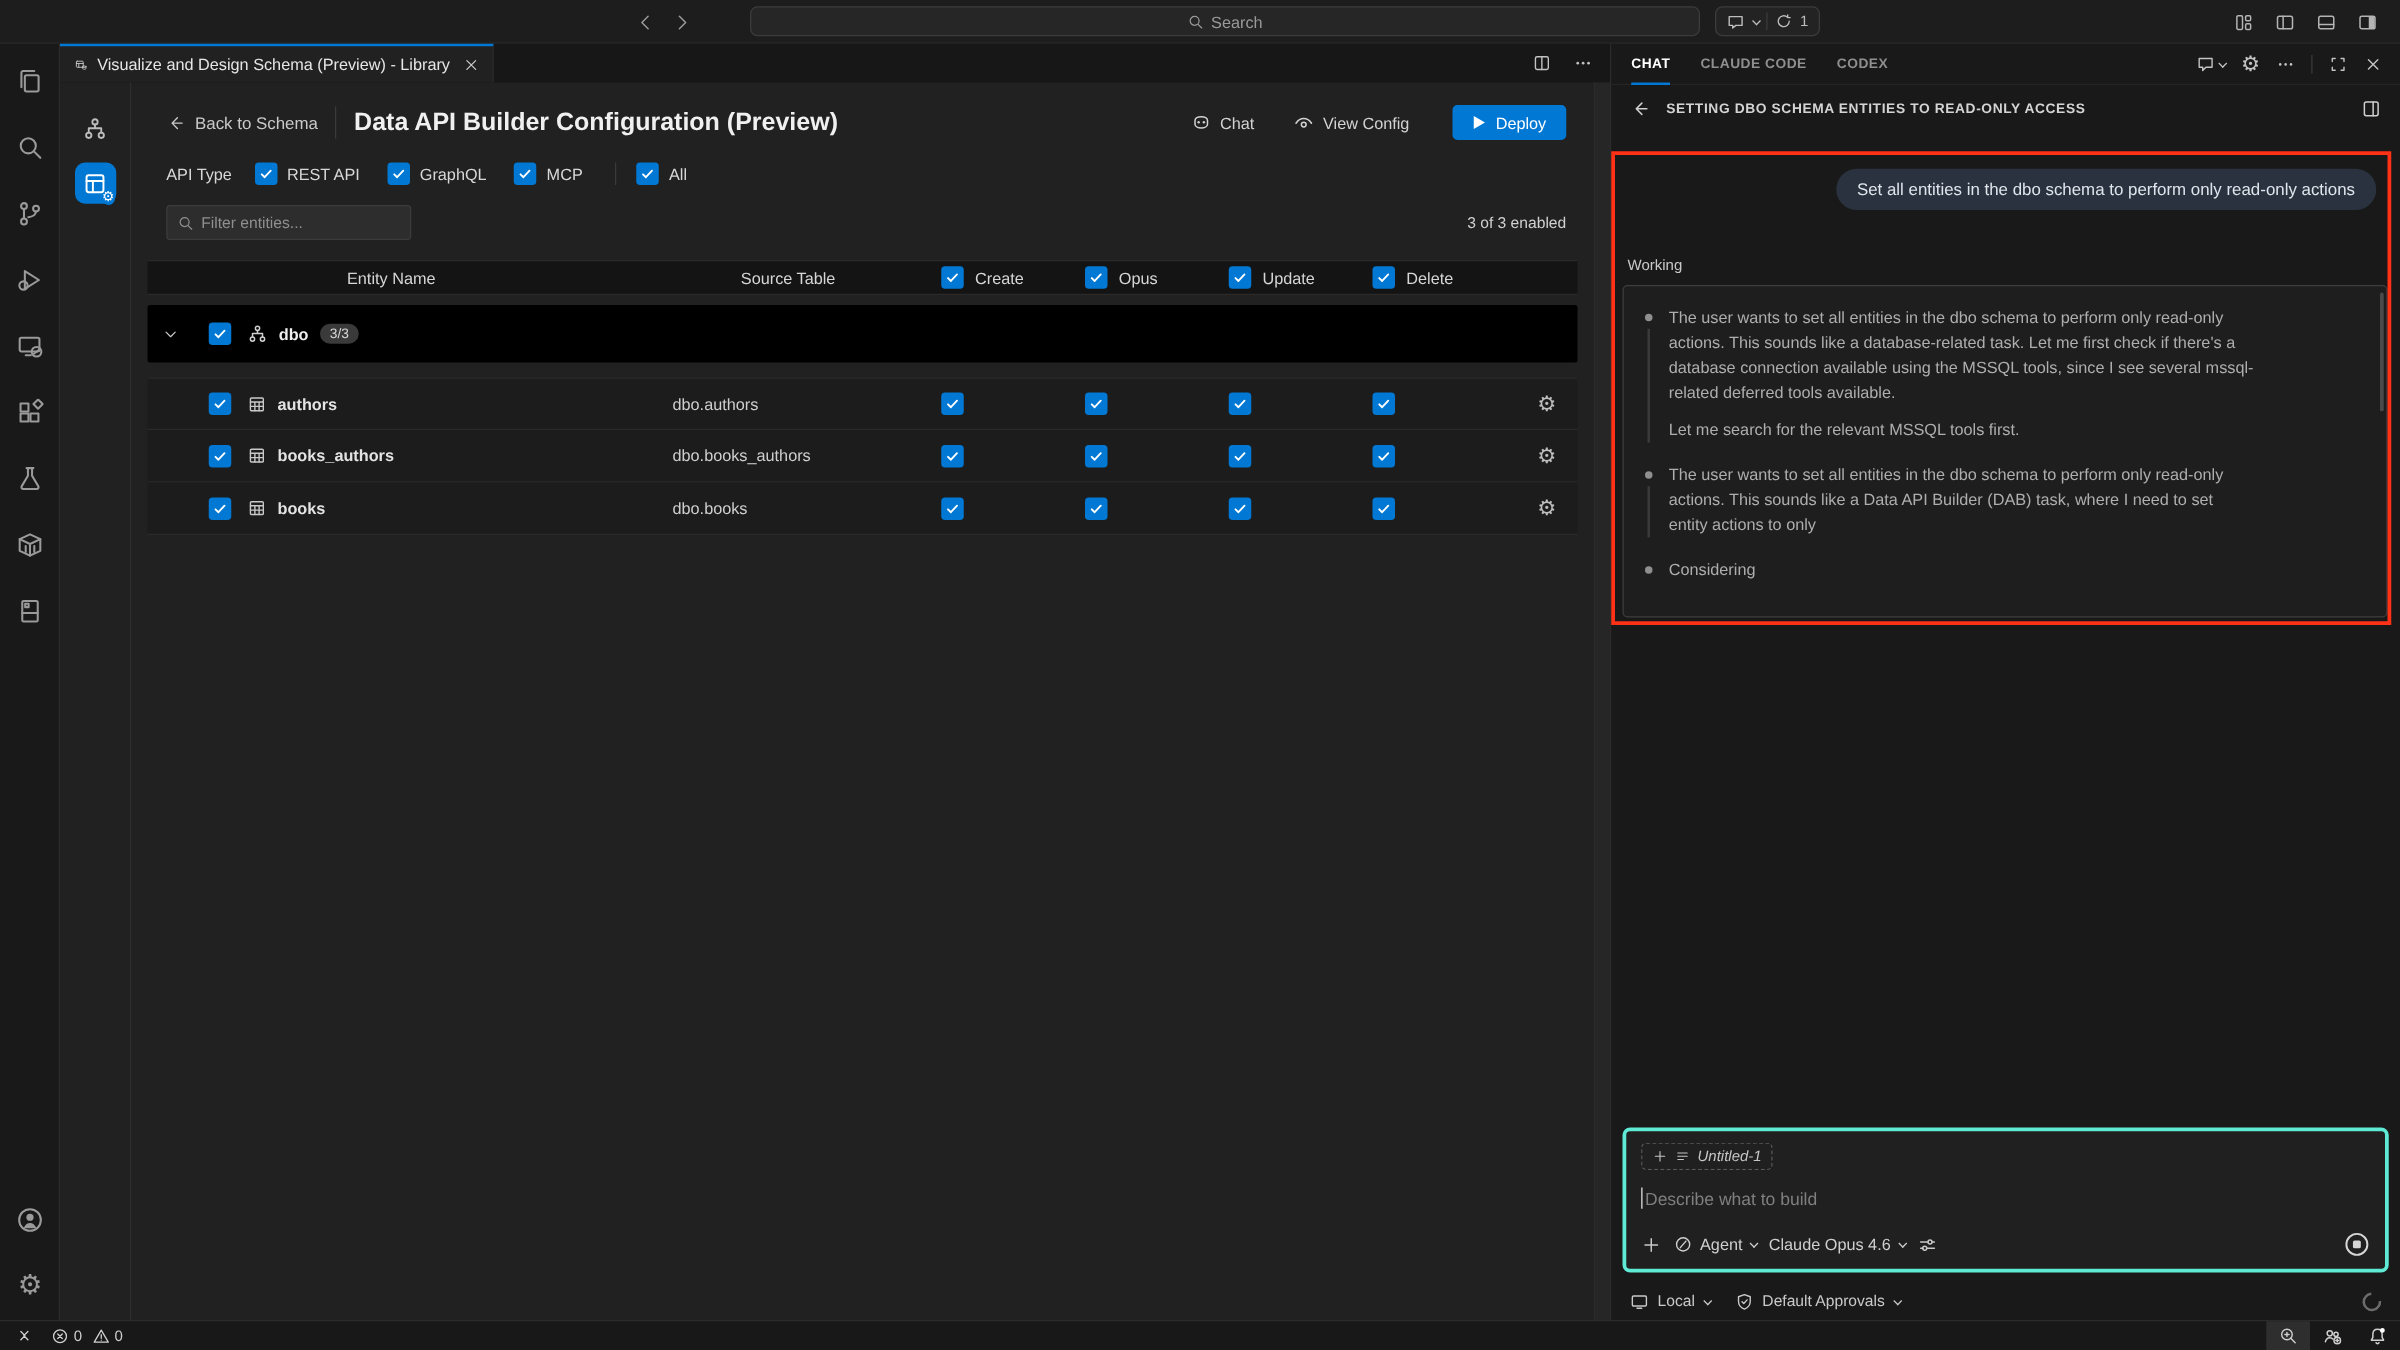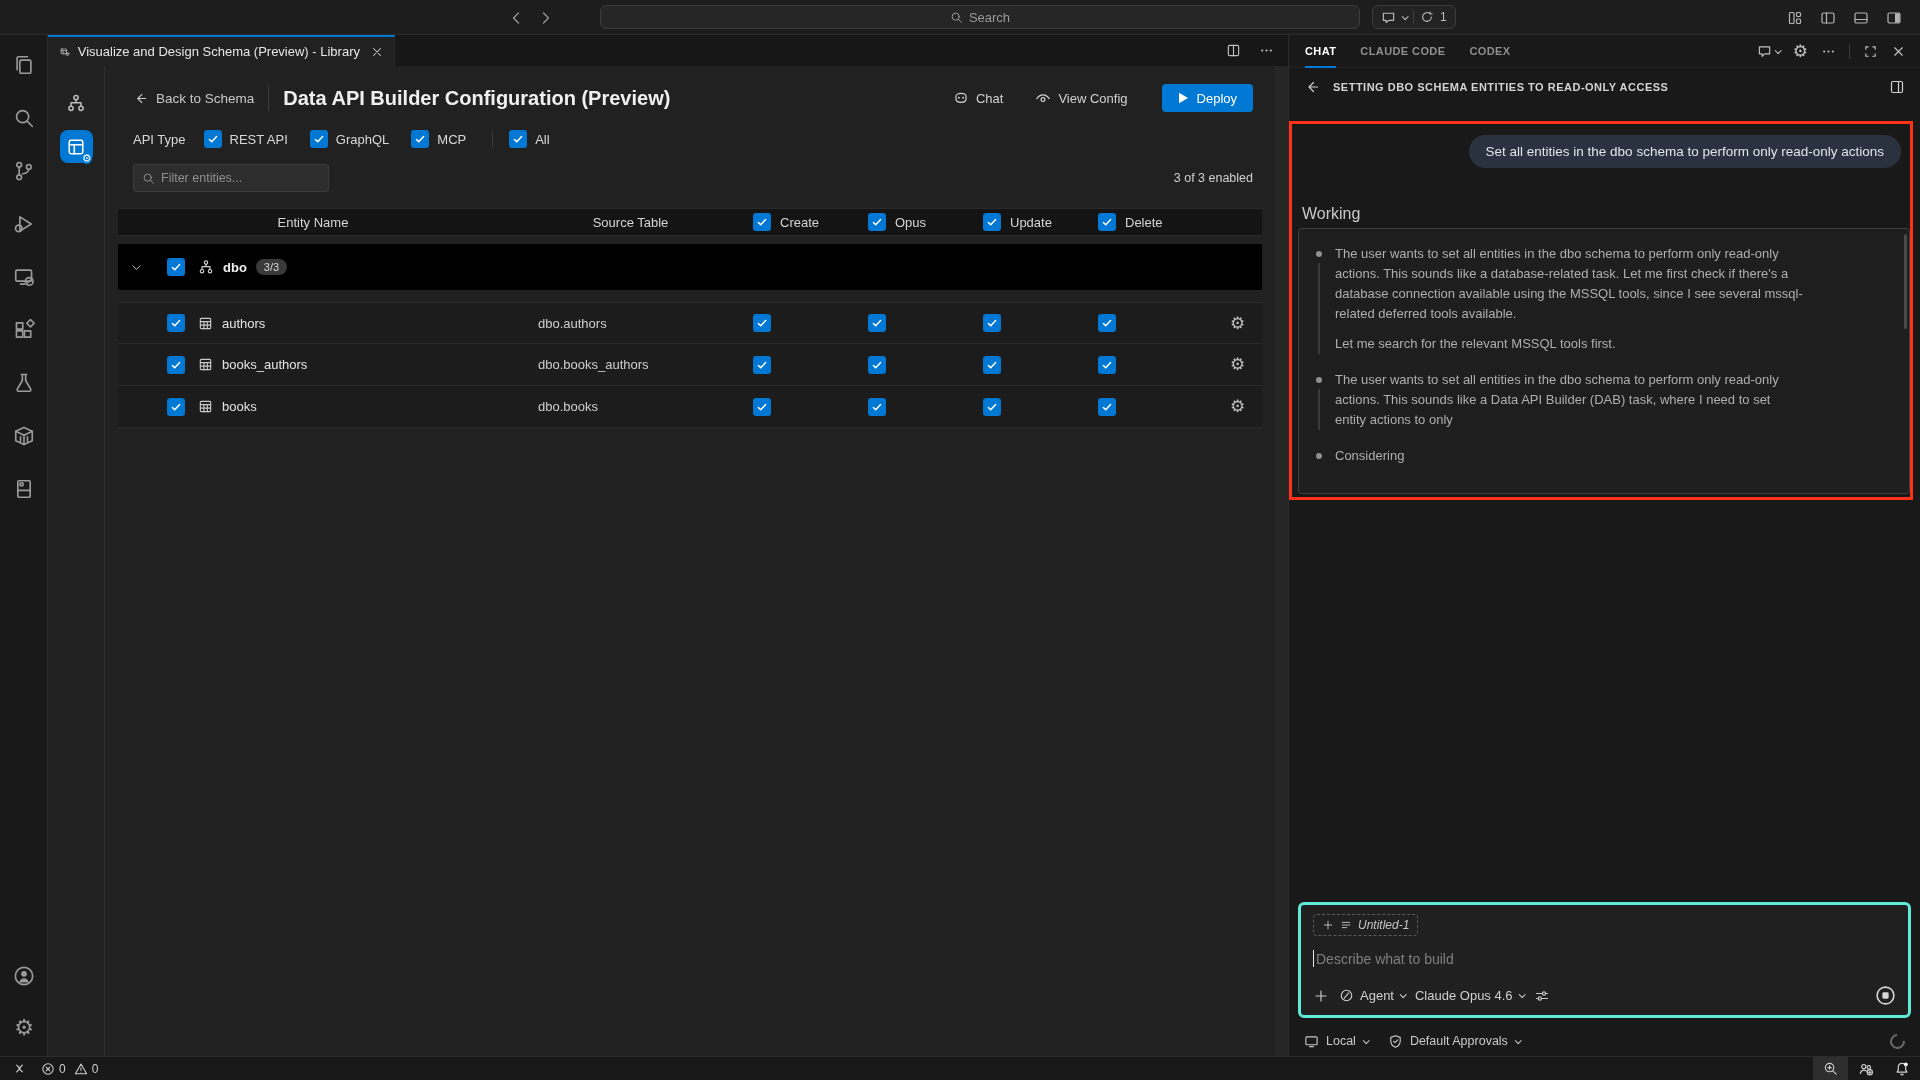--- a/index.html
+++ b/index.html
@@ -66,40 +66,40 @@
   .tbl-head { background:#141414; height:28px; color:#d6d6d6; border-top:1px solid #2a2a2a; border-bottom:1px solid #2a2a2a; }
   .th-entity { grid-column:1/4; text-align:center; }
   .th-source { text-align:center; }
   .th-act { display:flex; align-items:center; gap:9px; }
   .grp-row { background:#000000; height:46px; margin-top:8px; border-radius:2px; }
   .grp-name { display:flex; align-items:center; gap:9px; color:#efefef; font-weight:700; }
   .grp-badge { background:#3a3a3a; color:#d6d6d6; font-size:11px; font-weight:400; border-radius:9px; padding:2px 8px; }
   .ent-row { background:#1c1c1c; height:42px; border-bottom:1px solid #2a2a2a; margin-top:0; }
   .ent-row:first-of-type { border-top:1px solid #2a2a2a; }
   .rows-wrap { margin-top:12px; }
-  .ent-name { display:flex; align-items:center; gap:9px; color:#e4e4e4; font-weight:400; }
+  .ent-name { display:flex; align-items:center; gap:9px; color:#e4e4e4; font-weight:700; }
   .ent-src { color:#cfcfcf; padding-left:30px; }
   .gear-cell { text-align:center; color:#bdbdbd; font-size:14px; }
   .cell-center { display:flex; justify-content:center; }
 
   
   .chatpanel { position:absolute; left:1288px; top:35px; width:632px; bottom:24px; background:#191919; border-left:1px solid #2b2b2b; }
   .chat-tabs { height:33px; display:flex; align-items:center; padding:0 14px 0 16px; gap:24px; border-bottom:1px solid #242424; }
   .ctab { font-size:11px; letter-spacing:.4px; font-weight:700; color:#8f8f8f; height:33px; display:flex; align-items:center; position:relative; }
   .ctab.active { color:#ffffff; }
   .ctab.active::after { content:""; position:absolute; left:0; right:0; bottom:0; height:2px; background:#0078d4; }
   .chat-tabs .spacer { flex:1; }
   .chat-hdr-icons { display:flex; align-items:center; gap:13px; color:#c3c3c3; }
   .chat-hdr-icons .vsep { width:1px; height:15px; background:#3a3a3a; }
   .chat-session { height:38px; display:flex; align-items:center; gap:13px; padding:0 15px; color:#cfcfcf; }
   .session-title { font-size:11px; font-weight:700; letter-spacing:.5px; color:#d4d4d4; flex:1; }
 
   .red-annotation { position:absolute; left:0; top:86px; width:624px; height:379px; border:3px solid #ff3117; z-index:6; pointer-events:none; }
   .bubble { position:absolute; top:100px; right:19px; max-width:520px; background:#29323e; border-radius:18px; padding:9px 17px; font-size:13.5px; color:#dfe5ec; }
-  .working { position:absolute; top:170px; left:13px; font-size:16px; color:#c9c9c9; }
+  .working { position:absolute; top:170px; left:13px; font-size:12px; color:#c9c9c9; }
   .thoughts { position:absolute; top:193px; left:9px; width:612px; height:266px; background:#1e1e1e; border:1px solid #3e3e3e; border-radius:4px; padding:15px 14px 12px 16px; overflow:hidden; }
   .thought { display:flex; gap:12px; margin-bottom:16px; }
   .thought:last-child { margin-bottom:0; }
   .t-rail { width:8px; display:flex; flex-direction:column; align-items:center; padding-top:7px; }
   .t-dot { width:6px; height:6px; border-radius:50%; background:#8f8f8f; flex:none; }
   .t-line { width:1.5px; flex:1; background:#3a3a3a; margin-top:6px; }
   .t-text { max-width:470px; font-size:13px; line-height:1.55; color:#aeaeae; }
   .t-text p + p { margin-top:9px; }
   .t-scrollbar { position:absolute; right:2px; top:5px; width:3px; height:95px; background:#4a4a4a; border-radius:2px; }
 

